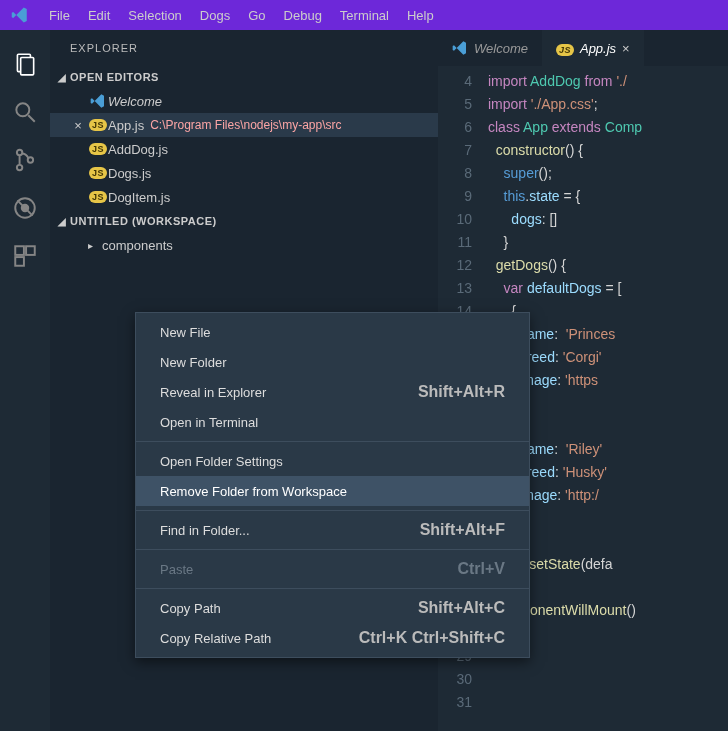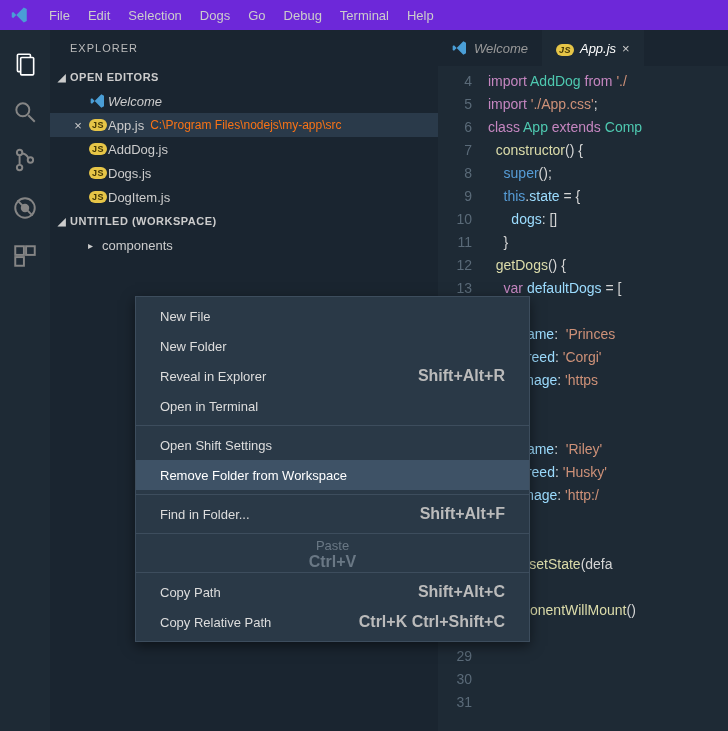--- a/index.html
+++ b/index.html
@@ -13,41 +13,41 @@
 .activitybar .activity-icon.active { color: #ffffff; }
 .sidebar { width: 388px; background: #1a2530; display: flex; flex-direction: column; }
 .sidebar-header { height: 35px; display: flex; align-items: center; padding-left: 20px; color: #bbbbbb; font-size: 11px; letter-spacing: 1px; }
 .section-header { height: 24px; display: flex; align-items: center; padding-left: 4px; color: #cccccc; font-size: 11px; font-weight: 700; letter-spacing: 0.5px; cursor: pointer; }
 .section-header .arrow { width: 16px; text-align: center; font-size: 10px; }
 .file-item { height: 24px; display: flex; align-items: center; padding-left: 18px; color: #cccccc; font-size: 13px; cursor: pointer; }
 .file-item.active { background: #2a3a4a; }
 .file-item .close { width: 20px; text-align: center; color: #cccccc; }
 .file-item .file-icon { width: 20px; display: flex; align-items: center; justify-content: center; }
 .file-item .italic { font-style: italic; }
-.file-item .path { color: #f97316; font-size: 12px; margin-left: 6px; }
+.file-item .path { color: #fca5a5; font-size: 12px; margin-left: 6px; }
 .js-badge { background: #e6c547; color: #423605; font-size: 9px; font-weight: 700; padding: 1px 3px; border-radius: 6px; letter-spacing: 0.5px; }
 .editor { flex: 1; background: #1e2a35; display: flex; flex-direction: column; overflow: hidden; }
 .tabs { height: 36px; display: flex; background: #1a2530; }
 .tab { display: flex; align-items: center; padding: 0 14px; gap: 6px; background: #1a2530; color: #999999; font-size: 13px; cursor: pointer; font-style: italic; }
 .tab.active { background: #1e2a35; color: #ffffff; }
 .tab .tab-close { color: #cccccc; font-style: normal; }
 .code { flex: 1; display: flex; font-family: Consolas, 'Courier New', monospace; font-size: 14px; line-height: 23px; overflow: hidden; }
 .gutter { width: 50px; text-align: right; color: #5a6a78; padding-right: 16px; padding-top: 4px; }
 .code-lines { flex: 1; padding-top: 4px; white-space: pre; color: #d4d4d4; overflow: hidden; }
 .tok-kw { color: #c586c0; }
 .tok-cls { color: #4ec9b0; }
 .tok-fn { color: #dcdcaa; }
 .tok-var { color: #9cdcfe; }
 .tok-str { color: #ce9178; }
 .tok-this { color: #569cd6; }
 .tok-punc { color: #d4d4d4; }
-.context-menu { position: absolute; left: 135px; top: 296px; width: 395px; background: #2a3947; border: 1px solid #3d4d5d; box-shadow: 0 4px 12px rgba(0,0,0,0.5); padding: 4px 0; z-index: 100; }
+.context-menu { position: absolute; left: 135px; top: 312px; width: 395px; background: #2a3947; border: 1px solid #3d4d5d; box-shadow: 0 4px 12px rgba(0,0,0,0.5); padding: 4px 0; z-index: 100; }
 .context-menu .menu-row { height: 30px; display: flex; align-items: center; justify-content: space-between; padding: 0 24px; color: #dddddd; font-size: 13px; cursor: pointer; }
 .context-menu .menu-row.highlight { background: #3e5266; color: #ffffff; }
-.context-menu .menu-row.disabled { color: #6a7885; cursor: default; flex-direction: column; }
+.context-menu .menu-row.disabled { color: #6a7885; cursor: default; }
 .context-menu .separator { height: 1px; background: #3d4d5d; margin: 4px 0; }
 .context-menu .shortcut { color: #bbbbbb; font-size: 16px; font-weight: bold; }
 .context-menu .menu-row.disabled .shortcut { color: #6a7885; }
 svg { display: block; }
 </style>
 </head>
 <body>
 
 <div class="menubar">
   <div class="logo">
@@ -228,21 +228,21 @@
     <div class="menu-row">
       <span>Reveal in Explorer</span>
       <span class="shortcut">Shift+Alt+R</span>
     </div>
     <div class="menu-row">
       <span>Open in Terminal</span>
       <span class="shortcut"></span>
     </div>
     <div class="separator"></div>
     <div class="menu-row">
-      <span>Open Shift Settings</span>
+      <span>Open Folder Settings</span>
       <span class="shortcut"></span>
     </div>
     <div class="menu-row highlight">
       <span>Remove Folder from Workspace</span>
       <span class="shortcut"></span>
     </div>
     <div class="separator"></div>
     <div class="menu-row">
       <span>Find in Folder...</span>
       <span class="shortcut">Shift+Alt+F</span>

